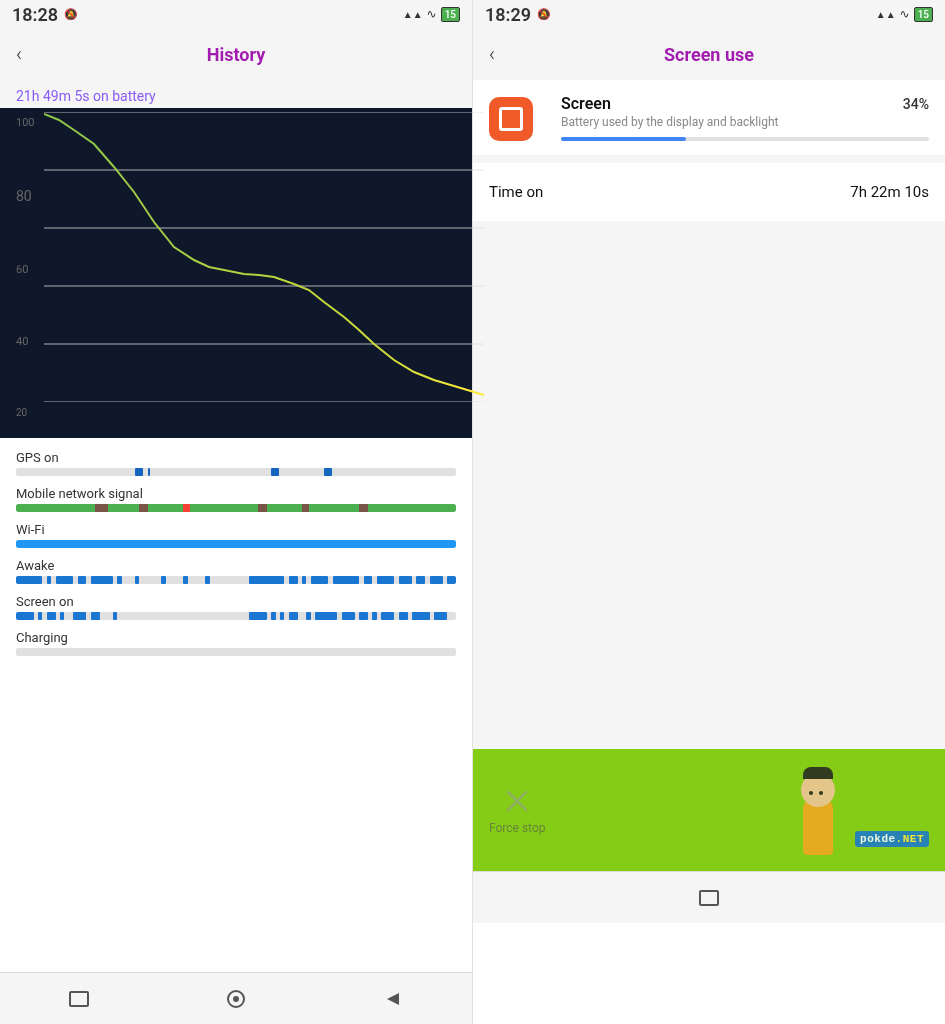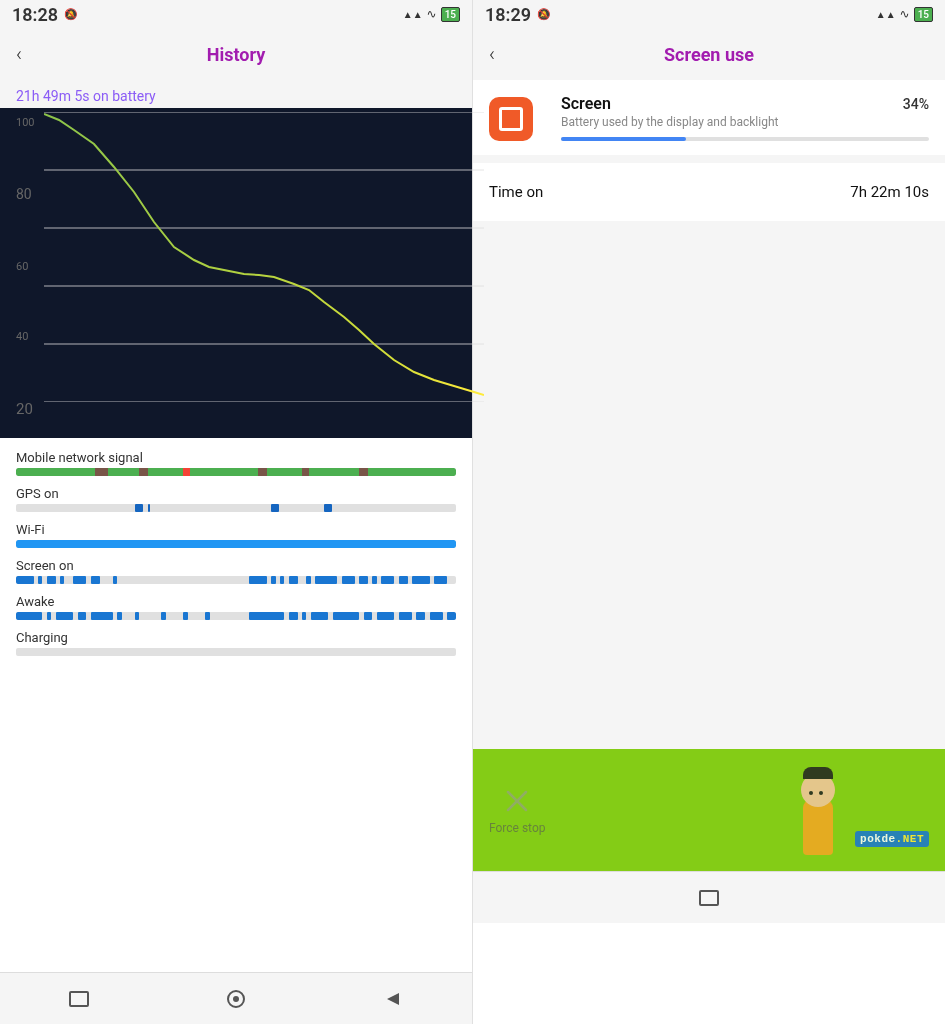--- a/index.html
+++ b/index.html
@@ -283,21 +283,21 @@
 
   <div class="history-subtitle">21h 49m 5s on battery</div>
 
   <div class="chart-container">
     
     <div style="position:absolute; left:16px; top:8px; bottom:20px; display:flex; flex-direction:column; justify-content:space-between;">
       <span style="font-size:11px; color:#666;">100</span>
       <span style="font-size:14px; color:#666;">80</span>
       <span style="font-size:11px; color:#666;">60</span>
       <span style="font-size:11px; color:#666;">40</span>
-      <span style="font-size:15px; color:#666;">20</span>
+      <span style="font-size:10px; color:#666;">20</span>
     </div>
     <svg class="chart-svg" viewBox="0 0 440 290" preserveAspectRatio="none" style="margin-left: 28px;">
 
       <line x1="0" y1="0" x2="440" y2="0" stroke="#ddd" stroke-width="0.8"></line>
       <line x1="0" y1="58" x2="440" y2="58" stroke="#ddd" stroke-width="0.8"></line>
       <line x1="0" y1="116" x2="440" y2="116" stroke="#ddd" stroke-width="0.8"></line>
       <line x1="0" y1="174" x2="440" y2="174" stroke="#ddd" stroke-width="0.8"></line>
       <line x1="0" y1="232" x2="440" y2="232" stroke="#ddd" stroke-width="0.8"></line>
       <line x1="0" y1="290" x2="440" y2="290" stroke="#ddd" stroke-width="0.8"></line>
 
@@ -335,73 +335,47 @@
           410,274
           430,280
           440,283
         " fill="none" stroke="url(#lineGrad)" stroke-width="2"></polyline>
     </svg>
   </div>
 
   <div class="bars-section">
 
     <div class="bar-row">
+      <div class="bar-label">GPS on</div>
+      <div class="gps-track" style="position:relative; height:8px; background:#e0e0e0; border-radius:2px;">
+        <div class="gps-dot" style="left:27%; width:8px;"></div>
+        <div class="gps-dot" style="left:30%; width:2px;"></div>
+        <div class="gps-dot" style="left:58%; width:8px;"></div>
+        <div class="gps-dot" style="left:70%; width:8px;"></div>
+      </div>
+    </div>
+
+    <div class="bar-row">
       <div class="bar-label">Mobile network signal</div>
       <div class="bar-track">
 
         <div style="position:absolute; left:0; width:100%; height:100%; background:#4caf50; border-radius:2px;"></div>
         <div style="position:absolute; left:18%; width:3%; height:100%; background:#795548;"></div>
         <div style="position:absolute; left:28%; width:2%; height:100%; background:#795548;"></div>
         <div style="position:absolute; left:38%; width:1.5%; height:100%; background:#f44336;"></div>
         <div style="position:absolute; left:55%; width:2%; height:100%; background:#795548;"></div>
         <div style="position:absolute; left:65%; width:1.5%; height:100%; background:#795548;"></div>
         <div style="position:absolute; left:78%; width:2%; height:100%; background:#795548;"></div>
       </div>
     </div>
 
     <div class="bar-row">
-      <div class="bar-label">GPS on</div>
-      <div class="gps-track" style="position:relative; height:8px; background:#e0e0e0; border-radius:2px;">
-        <div class="gps-dot" style="left:27%; width:8px;"></div>
-        <div class="gps-dot" style="left:30%; width:2px;"></div>
-        <div class="gps-dot" style="left:58%; width:8px;"></div>
-        <div class="gps-dot" style="left:70%; width:8px;"></div>
-      </div>
-    </div>
-
-    <div class="bar-row">
       <div class="bar-label">Wi-Fi</div>
       <div class="bar-track">
         <div style="width:100%; height:100%; background:#2196f3; border-radius:2px;"></div>
-      </div>
-    </div>
-
-    <div class="bar-row">
-      <div class="bar-label">Screen on</div>
-      <div class="pattern-track">
-        <div class="pattern-segment" style="left:0%; width:4%;"></div>
-        <div class="pattern-segment" style="left:5%; width:1%;"></div>
-        <div class="pattern-segment" style="left:7%; width:2%;"></div>
-        <div class="pattern-segment" style="left:10%; width:1%;"></div>
-        <div class="pattern-segment" style="left:13%; width:3%;"></div>
-        <div class="pattern-segment" style="left:17%; width:2%;"></div>
-        <div class="pattern-segment" style="left:22%; width:1%;"></div>
-        <div class="pattern-segment" style="left:53%; width:4%;"></div>
-        <div class="pattern-segment" style="left:58%; width:1%;"></div>
-        <div class="pattern-segment" style="left:60%; width:1%;"></div>
-        <div class="pattern-segment" style="left:62%; width:2%;"></div>
-        <div class="pattern-segment" style="left:66%; width:1%;"></div>
-        <div class="pattern-segment" style="left:68%; width:5%;"></div>
-        <div class="pattern-segment" style="left:74%; width:3%;"></div>
-        <div class="pattern-segment" style="left:78%; width:2%;"></div>
-        <div class="pattern-segment" style="left:81%; width:1%;"></div>
-        <div class="pattern-segment" style="left:83%; width:3%;"></div>
-        <div class="pattern-segment" style="left:87%; width:2%;"></div>
-        <div class="pattern-segment" style="left:90%; width:4%;"></div>
-        <div class="pattern-segment" style="left:95%; width:3%;"></div>
       </div>
     </div>
 
     <div class="bar-row">
       <div class="bar-label">Awake</div>
       <div class="pattern-track">
         <div class="pattern-segment" style="left:0%; width:6%;"></div>
         <div class="pattern-segment" style="left:7%; width:1%;"></div>
         <div class="pattern-segment" style="left:9%; width:4%;"></div>
         <div class="pattern-segment" style="left:14%; width:2%;"></div>
@@ -419,20 +393,46 @@
         <div class="pattern-segment" style="left:79%; width:2%;"></div>
         <div class="pattern-segment" style="left:82%; width:4%;"></div>
         <div class="pattern-segment" style="left:87%; width:3%;"></div>
         <div class="pattern-segment" style="left:91%; width:2%;"></div>
         <div class="pattern-segment" style="left:94%; width:3%;"></div>
         <div class="pattern-segment" style="left:98%; width:2%;"></div>
       </div>
     </div>
 
     <div class="bar-row">
+      <div class="bar-label">Screen on</div>
+      <div class="pattern-track">
+        <div class="pattern-segment" style="left:0%; width:4%;"></div>
+        <div class="pattern-segment" style="left:5%; width:1%;"></div>
+        <div class="pattern-segment" style="left:7%; width:2%;"></div>
+        <div class="pattern-segment" style="left:10%; width:1%;"></div>
+        <div class="pattern-segment" style="left:13%; width:3%;"></div>
+        <div class="pattern-segment" style="left:17%; width:2%;"></div>
+        <div class="pattern-segment" style="left:22%; width:1%;"></div>
+        <div class="pattern-segment" style="left:53%; width:4%;"></div>
+        <div class="pattern-segment" style="left:58%; width:1%;"></div>
+        <div class="pattern-segment" style="left:60%; width:1%;"></div>
+        <div class="pattern-segment" style="left:62%; width:2%;"></div>
+        <div class="pattern-segment" style="left:66%; width:1%;"></div>
+        <div class="pattern-segment" style="left:68%; width:5%;"></div>
+        <div class="pattern-segment" style="left:74%; width:3%;"></div>
+        <div class="pattern-segment" style="left:78%; width:2%;"></div>
+        <div class="pattern-segment" style="left:81%; width:1%;"></div>
+        <div class="pattern-segment" style="left:83%; width:3%;"></div>
+        <div class="pattern-segment" style="left:87%; width:2%;"></div>
+        <div class="pattern-segment" style="left:90%; width:4%;"></div>
+        <div class="pattern-segment" style="left:95%; width:3%;"></div>
+      </div>
+    </div>
+
+    <div class="bar-row">
       <div class="bar-label">Charging</div>
       <div class="pattern-track">
         
       </div>
     </div>
   </div>
 
   <div class="bottom-nav">
     <div class="nav-btn">
       <svg width="20" height="16" viewBox="0 0 20 16">

